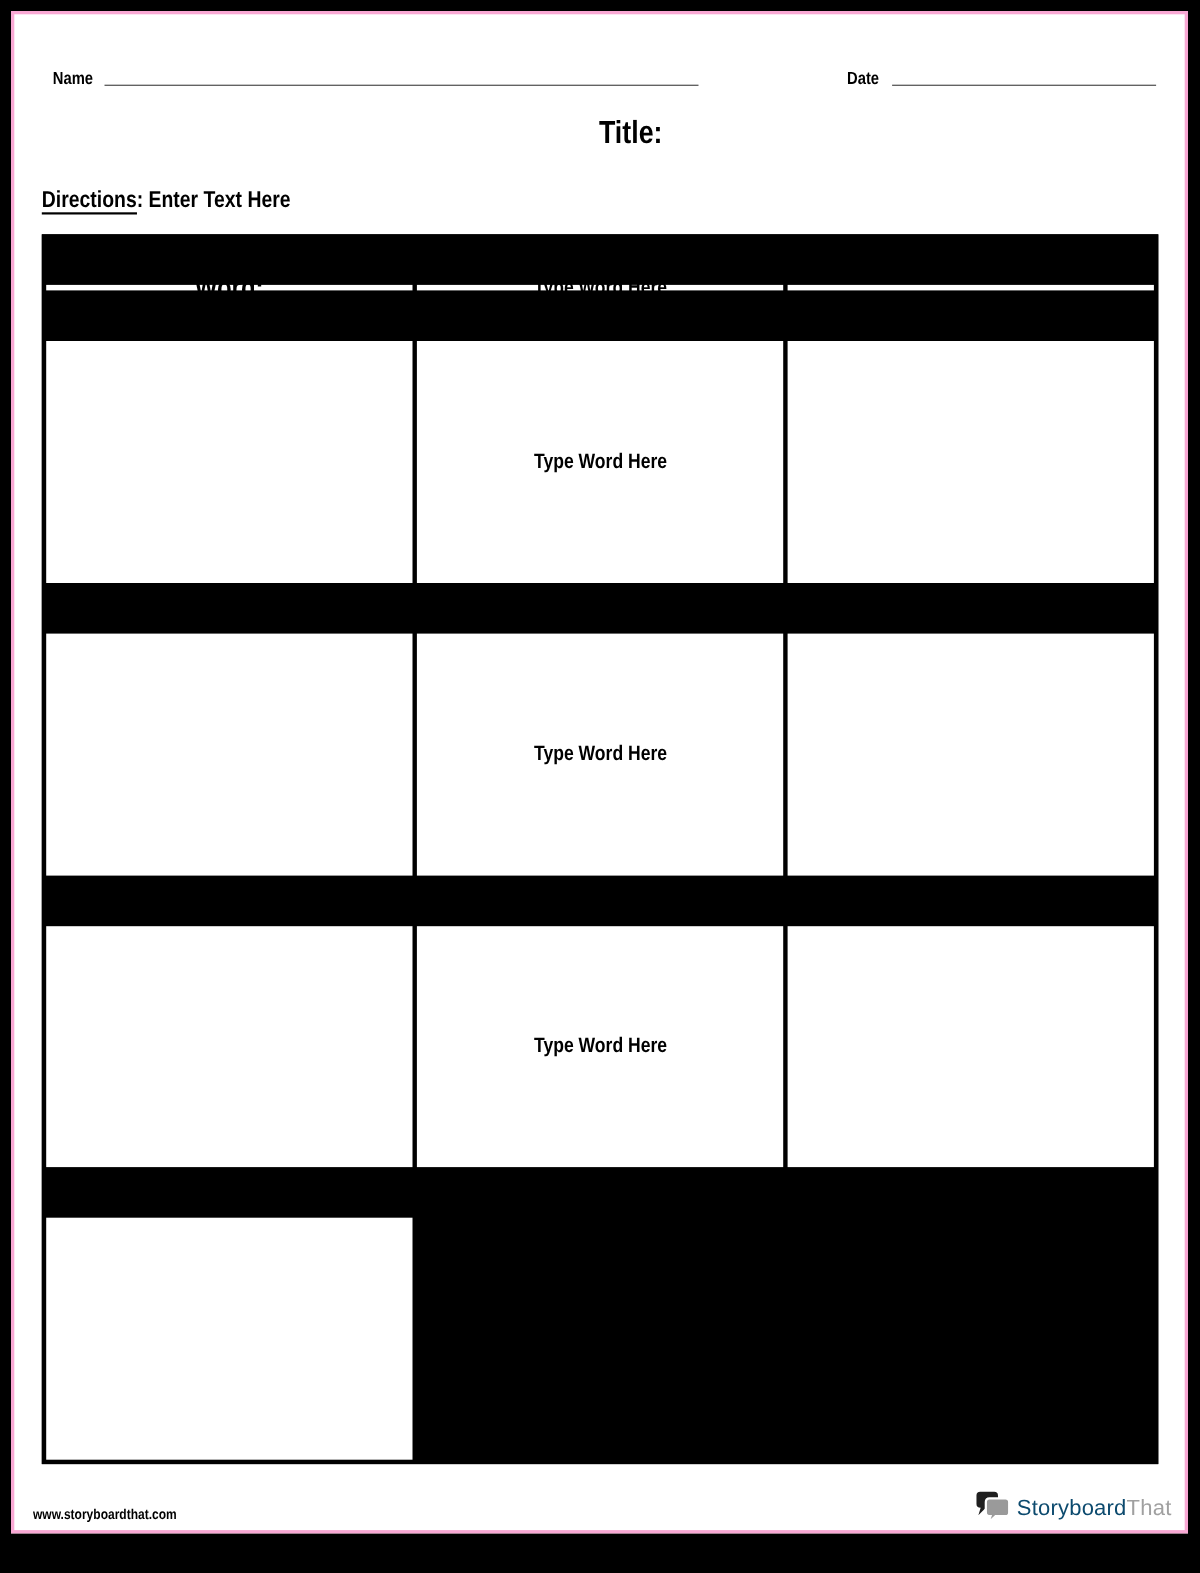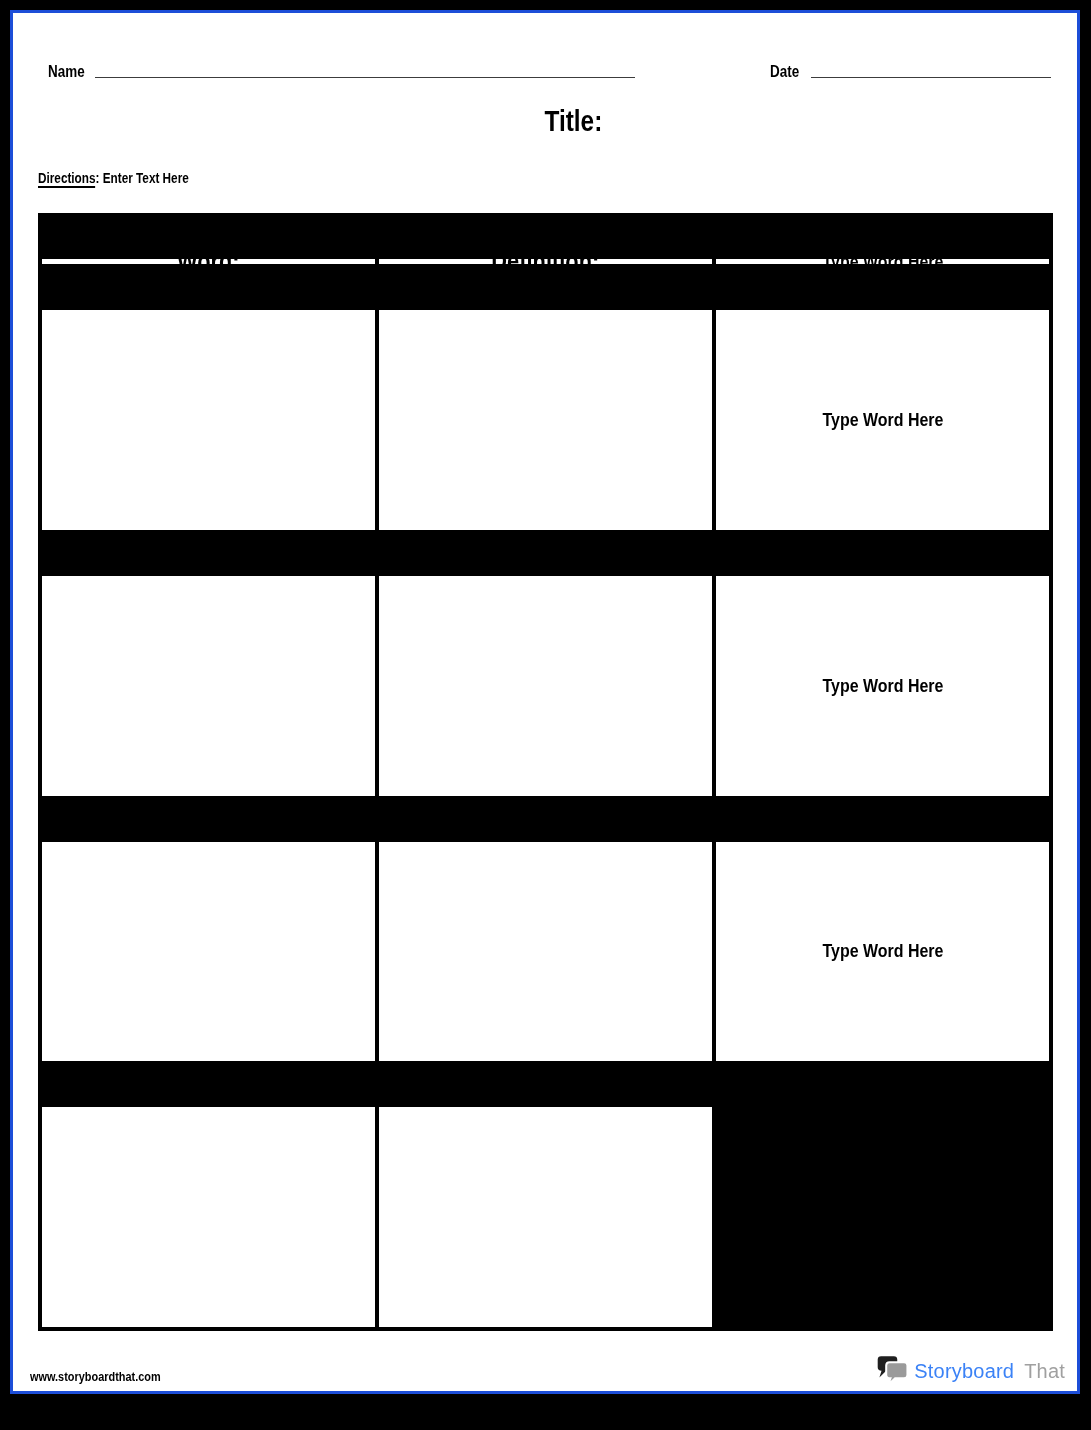--- a/index.html
+++ b/index.html
@@ -7,21 +7,21 @@
     width:1091px;height:1430px;
     background:#000;
     position:relative;
     font-family:"Liberation Sans",sans-serif;
     overflow:hidden;
   }
   .page{
     position:absolute;left:10px;top:10px;
     width:1064px;height:1378px;
     background:#fff;
-    border:3px solid #1d4ed8;
+    border:3px solid #f9a8d4;
     box-sizing:content-box;
   }
   
   .cond{display:inline-block;transform:scaleX(0.84);transform-origin:left center;white-space:nowrap;font-weight:bold;color:#000;}
   .cond-c{display:inline-block;transform:scaleX(0.84);transform-origin:center center;white-space:nowrap;font-weight:bold;color:#000;}
 
   
   .fields-row{
     position:absolute;left:35px;top:49px;width:1003px;
     display:flex;align-items:flex-end;
@@ -30,21 +30,21 @@
   .write-line{border-bottom:1px solid #3c3c3c;height:1px;margin-bottom:3px;}
   .name-line{width:540px;margin-left:3px;}
   .date-line{width:240px;margin-left:6px;}
   .fields-spacer{flex:1;}
 
   
   .title-wrap{position:absolute;left:0;top:92px;width:100%;text-align:center;padding-left:28px;}
   .title-text{font-size:29px;}
 
   
-  .directions{position:absolute;left:25px;top:157px;font-size:14px;}
+  .directions{position:absolute;left:25px;top:157px;font-size:21px;}
   .directions-label{border-bottom:2px solid #000;padding-bottom:0px;}
 
   
   .vtable{
     position:absolute;left:25px;top:200px;
     width:1015px;height:1118px;
     box-sizing:border-box;
     border:4px solid #000;background:#000;
     display:grid;
     grid-template-columns:1fr 1fr 1fr;
@@ -53,22 +53,22 @@
   }
   .cell{background:#fff;display:flex;align-items:center;justify-content:center;margin-top:42px;}
   .head-cell .cond-c{font-size:26px;}
   .word-placeholder{font-size:19px;}
 
   
   .footer-url{position:absolute;left:17px;bottom:7px;font-size:13px;}
   .brand{position:absolute;right:12px;bottom:3px;display:flex;align-items:center;}
   .brand-icon{width:34px;height:33px;margin-right:4px;}
   .brand-text{font-size:20px;letter-spacing:0.2px;white-space:nowrap;}
-  .brand-primary{color:#3b82f6;}
-  .brand-secondary{color:#a0a0a0;padding-left:10px;}
+  .brand-primary{color:#0c4a6e;}
+  .brand-secondary{color:#a0a0a0;}
 </style>
 </head>
 <body>
 
 <div class="page">
 
   <div class="fields-row">
     <span class="cond field-label">Name</span>
     <div class="write-line name-line"></div>
     <div class="fields-spacer"></div>
@@ -81,23 +81,20 @@
   </div>
 
   <div class="directions">
     <span class="cond"><span class="directions-label">Directions</span><span>: </span><span>Enter Text Here</span></span>
   </div>
 
   <div class="vtable">
 
     <div class="cell head-cell">
       <span class="cond-c">Word:</span>
-    </div>
-    <div class="cell head-cell">
-      <span class="cond-c">Definition:</span>
     </div>
 
     <div class="cell">
       <span class="cond-c word-placeholder">Type Word Here</span>
     </div>
     <div class="cell"></div>
     <div class="cell"></div>
 
     <div class="cell">
       <span class="cond-c word-placeholder">Type Word Here</span>

